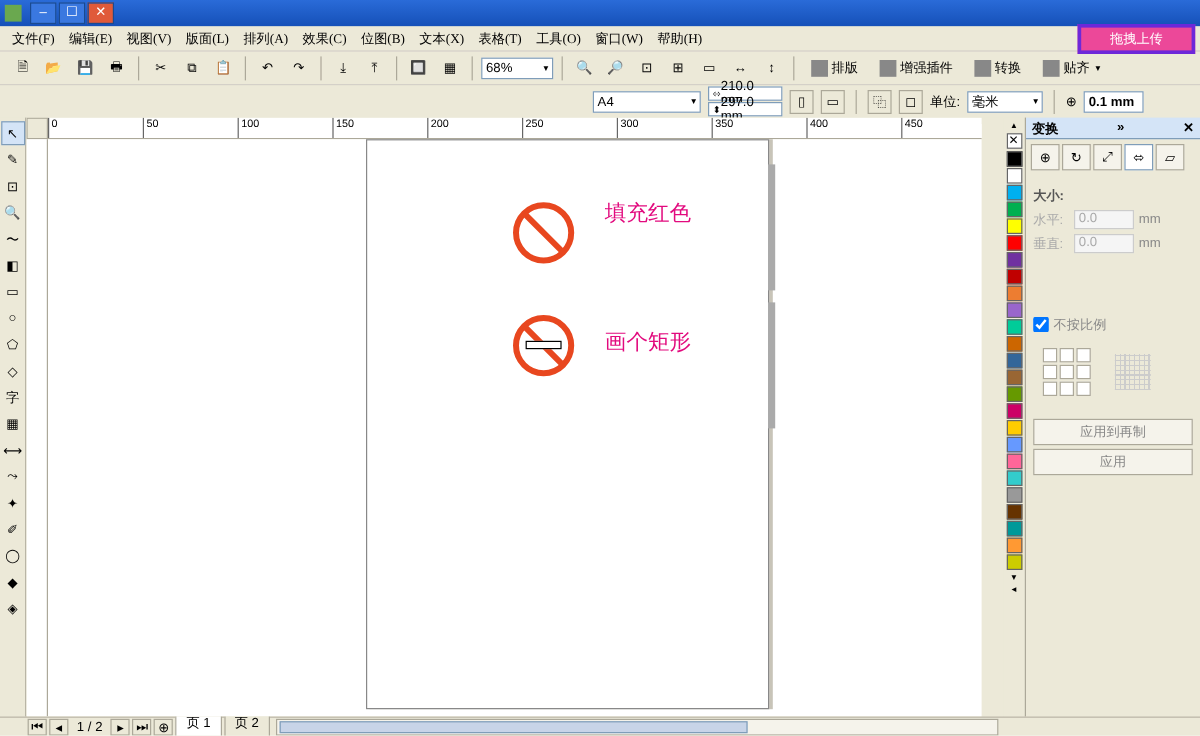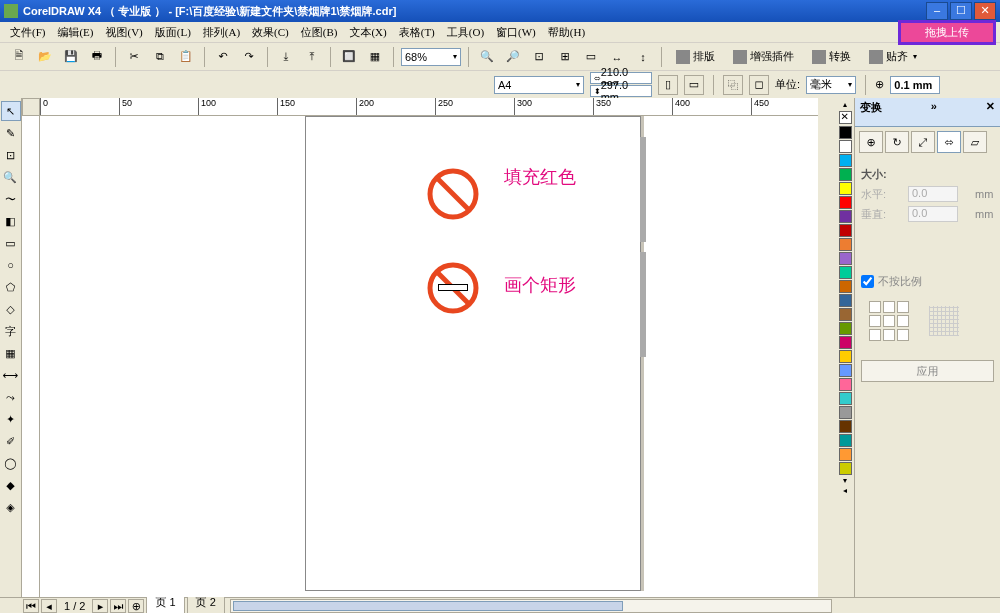--- a/index.html
+++ b/index.html
@@ -23,21 +23,21 @@
 .toolbtn-txt { height: 22px; padding: 0 6px; display: flex; align-items: center; border: 1px solid transparent; cursor: pointer; gap: 3px; }
 .toolbtn-txt .ic { width: 14px; height: 14px; background: #888; }
 
 .propbar { height: 28px; background: #ece9d8; border-top: 1px solid #d4d0c8; display: flex; align-items: center; padding: 0 8px; gap: 6px; }
 .propbar .field { height: 18px; border: 1px solid #7f9db9; background: #fff; display: flex; align-items: center; padding: 0 3px; }
 .propbar .paper { width: 90px; }
 .propbar .dim { width: 62px; font-size: 10px; }
 .dim-stack { display: flex; flex-direction: column; gap: 1px; }
 .dim-stack .field { height: 12px; font-size: 9px; }
 .orient-btn { width: 20px; height: 20px; border: 1px solid #aca899; cursor: pointer; display: flex; align-items: center; justify-content: center; }
-.unit-combo { width: 50px; height: 18px; border: 1px solid #7f9db9; background: #fff; display: flex; align-items: center; padding: 0 3px; }
+.unit-combo { width: 63px; height: 18px; border: 1px solid #7f9db9; background: #fff; display: flex; align-items: center; padding: 0 3px; }
 .nudge { width: 50px; height: 18px; border: 1px solid #7f9db9; background: #fff; display: flex; align-items: center; padding: 0 3px; font-weight: bold; }
 
 .main { display: flex; height: 499px; }
 .toolbox { width: 22px; background: #ece9d8; border-right: 1px solid #aca899; display: flex; flex-direction: column; padding: 2px 0; }
 .toolbox .tool { width: 20px; height: 20px; margin: 1px auto; display: flex; align-items: center; justify-content: center; cursor: pointer; border: 1px solid transparent; }
 .toolbox .tool.active { border-color: #7f9db9; background: #d4e4f7; }
 
 .workarea { flex: 1; position: relative; background: #ece9d8; overflow: hidden; }
 .ruler-h { position: absolute; top: 0; left: 18px; right: 18px; height: 18px; background: #fff; border-bottom: 1px solid #aca899; display: flex; overflow: hidden; }
 .ruler-h .tick { flex: none; width: 79px; border-left: 1px solid #666; font-size: 9px; padding-left: 2px; background: linear-gradient(to top, #fff 12px, transparent 12px); position: relative; }
@@ -53,48 +53,47 @@
 .shadow-r { position: absolute; right: -6px; top: 20px; width: 6px; height: 105px; background: #aaa; }
 .shadow-r2 { position: absolute; right: -6px; top: 135px; width: 6px; height: 105px; background: #aaa; }
 
 .colorbar { width: 18px; background: #ece9d8; display: flex; flex-direction: column; align-items: center; padding: 2px 0; }
 .colorbar .swatch { width: 13px; height: 13px; margin: 1px 0; cursor: pointer; border: 1px solid #666; }
 .colorbar .noswatch { background: #fff; position: relative; }
 .colorbar .noswatch::after { content: "✕"; position: absolute; font-size: 10px; color: #000; left: 1px; top: -1px; }
 .colorbar .arrow-btn { width: 13px; height: 10px; text-align: center; font-size: 8px; cursor: pointer; }
 
 .docker { width: 146px; background: #ece9d8; border-left: 1px solid #aca899; display: flex; flex-direction: column; }
-.docker-title { height: 29px; background: #d4e4f7; border-bottom: 1px solid #7f9db9; font-weight: bold; padding: 2px 5px; display: flex; }
+.docker-title { height: 18px; background: #d4e4f7; border-bottom: 1px solid #7f9db9; font-weight: bold; padding: 2px 5px; display: flex; }
 .docker-title .close { margin-left: auto; cursor: pointer; }
 .docker-tabs { display: flex; gap: 2px; padding: 4px; }
 .docker-tabs .dt { width: 24px; height: 22px; border: 1px solid #aca899; background: #f5f3eb; cursor: pointer; display: flex; align-items: center; justify-content: center; }
 .docker-tabs .dt.active { border-color: #7f9db9; background: #fff; }
 .docker-body { padding: 6px; color: #888; }
 .docker-body .lbl { color: #555; font-weight: bold; margin: 4px 0; }
-.docker-row { display: flex; align-items: center; gap: 17px; margin: 4px 0; }
+.docker-row { display: flex; align-items: center; gap: 4px; margin: 4px 0; }
 .docker-row .dl { width: 30px; color: #aaa; }
 .docker-row .df { width: 50px; height: 16px; border: 1px solid #ccc; background: #f5f5f5; color: #aaa; padding: 0 3px; }
 .docker .checkrow { display: flex; align-items: center; gap: 4px; margin: 8px 0; }
 .anchor-grid { display: inline-grid; grid-template-columns: repeat(3, 12px); gap: 2px; margin: 4px 8px; vertical-align: middle; }
 .anchor-grid .ac { width: 12px; height: 12px; border: 1px solid #aca899; background: #fff; cursor: pointer; }
 .docker-btns { padding: 6px; }
 .docker-btns .db { width: 100%; height: 22px; border: 1px solid #aca899; background: #f5f3eb; margin: 3px 0; cursor: pointer; text-align: center; line-height: 20px; color: #888; }
 
 .pagebar { height: 16px; background: #ece9d8; border-top: 1px solid #aca899; display: flex; align-items: center; font-size: 10px; }
 .pagebar .pn { width: 16px; height: 14px; border: 1px solid #aca899; text-align: center; cursor: pointer; margin: 0 1px; }
 .pagebar .ptab { height: 24px; padding: 0 8px; border: 1px solid #aca899; background: #fff; cursor: pointer; margin: 0 1px; }
 .pagebar .hscroll { flex: 1; height: 14px; background: #f5f3eb; border: 1px solid #aca899; margin: 0 4px; position: relative; }
 .pagebar .hscroll .thumb { position: absolute; left: 2px; top: 1px; width: 390px; height: 10px; background: #c8d4e8; border: 1px solid #7f9db9; }
 </style>
 </head>
 <body>
 
 <div class="titlebar">
   <div class="icon"></div>
-  <div class="title">CorelDRAW X4 （ 专业版 ） - [F:\百度经验\新建文件夹\禁烟牌1\禁烟牌.cdr]</div>
   <div class="winbtn">–</div>
   <div class="winbtn">☐</div>
   <div class="winbtn close">✕</div>
 </div>
 
 <div class="menubar">
   <span class="mi">文件(F)</span>
   <span class="mi">编辑(E)</span>
   <span class="mi">视图(V)</span>
   <span class="mi">版面(L)</span>
@@ -327,20 +326,21 @@
             <div class="ac"></div>
             <div class="ac"></div>
           <div class="ac"></div>
             <div class="ac"></div>
             <div class="ac"></div>
         </div>
         <div style="width:30px;height:30px;background:repeating-linear-gradient(0deg,#ccc 0,#ccc 1px,transparent 1px,transparent 4px),repeating-linear-gradient(90deg,#ccc 0,#ccc 1px,transparent 1px,transparent 4px);margin-left:12px"></div>
       </div>
     </div>
     <div class="docker-btns">
+      <div class="db">应用到再制</div>
       <div class="db">应用</div>
     </div>
   </div>
 </div>
 
 <div class="pagebar">
   <div style="width:22px"></div>
   <div class="pn">⏮</div>
   <div class="pn">◂</div>
   <span style="padding:0 6px">1 / 2</span>

